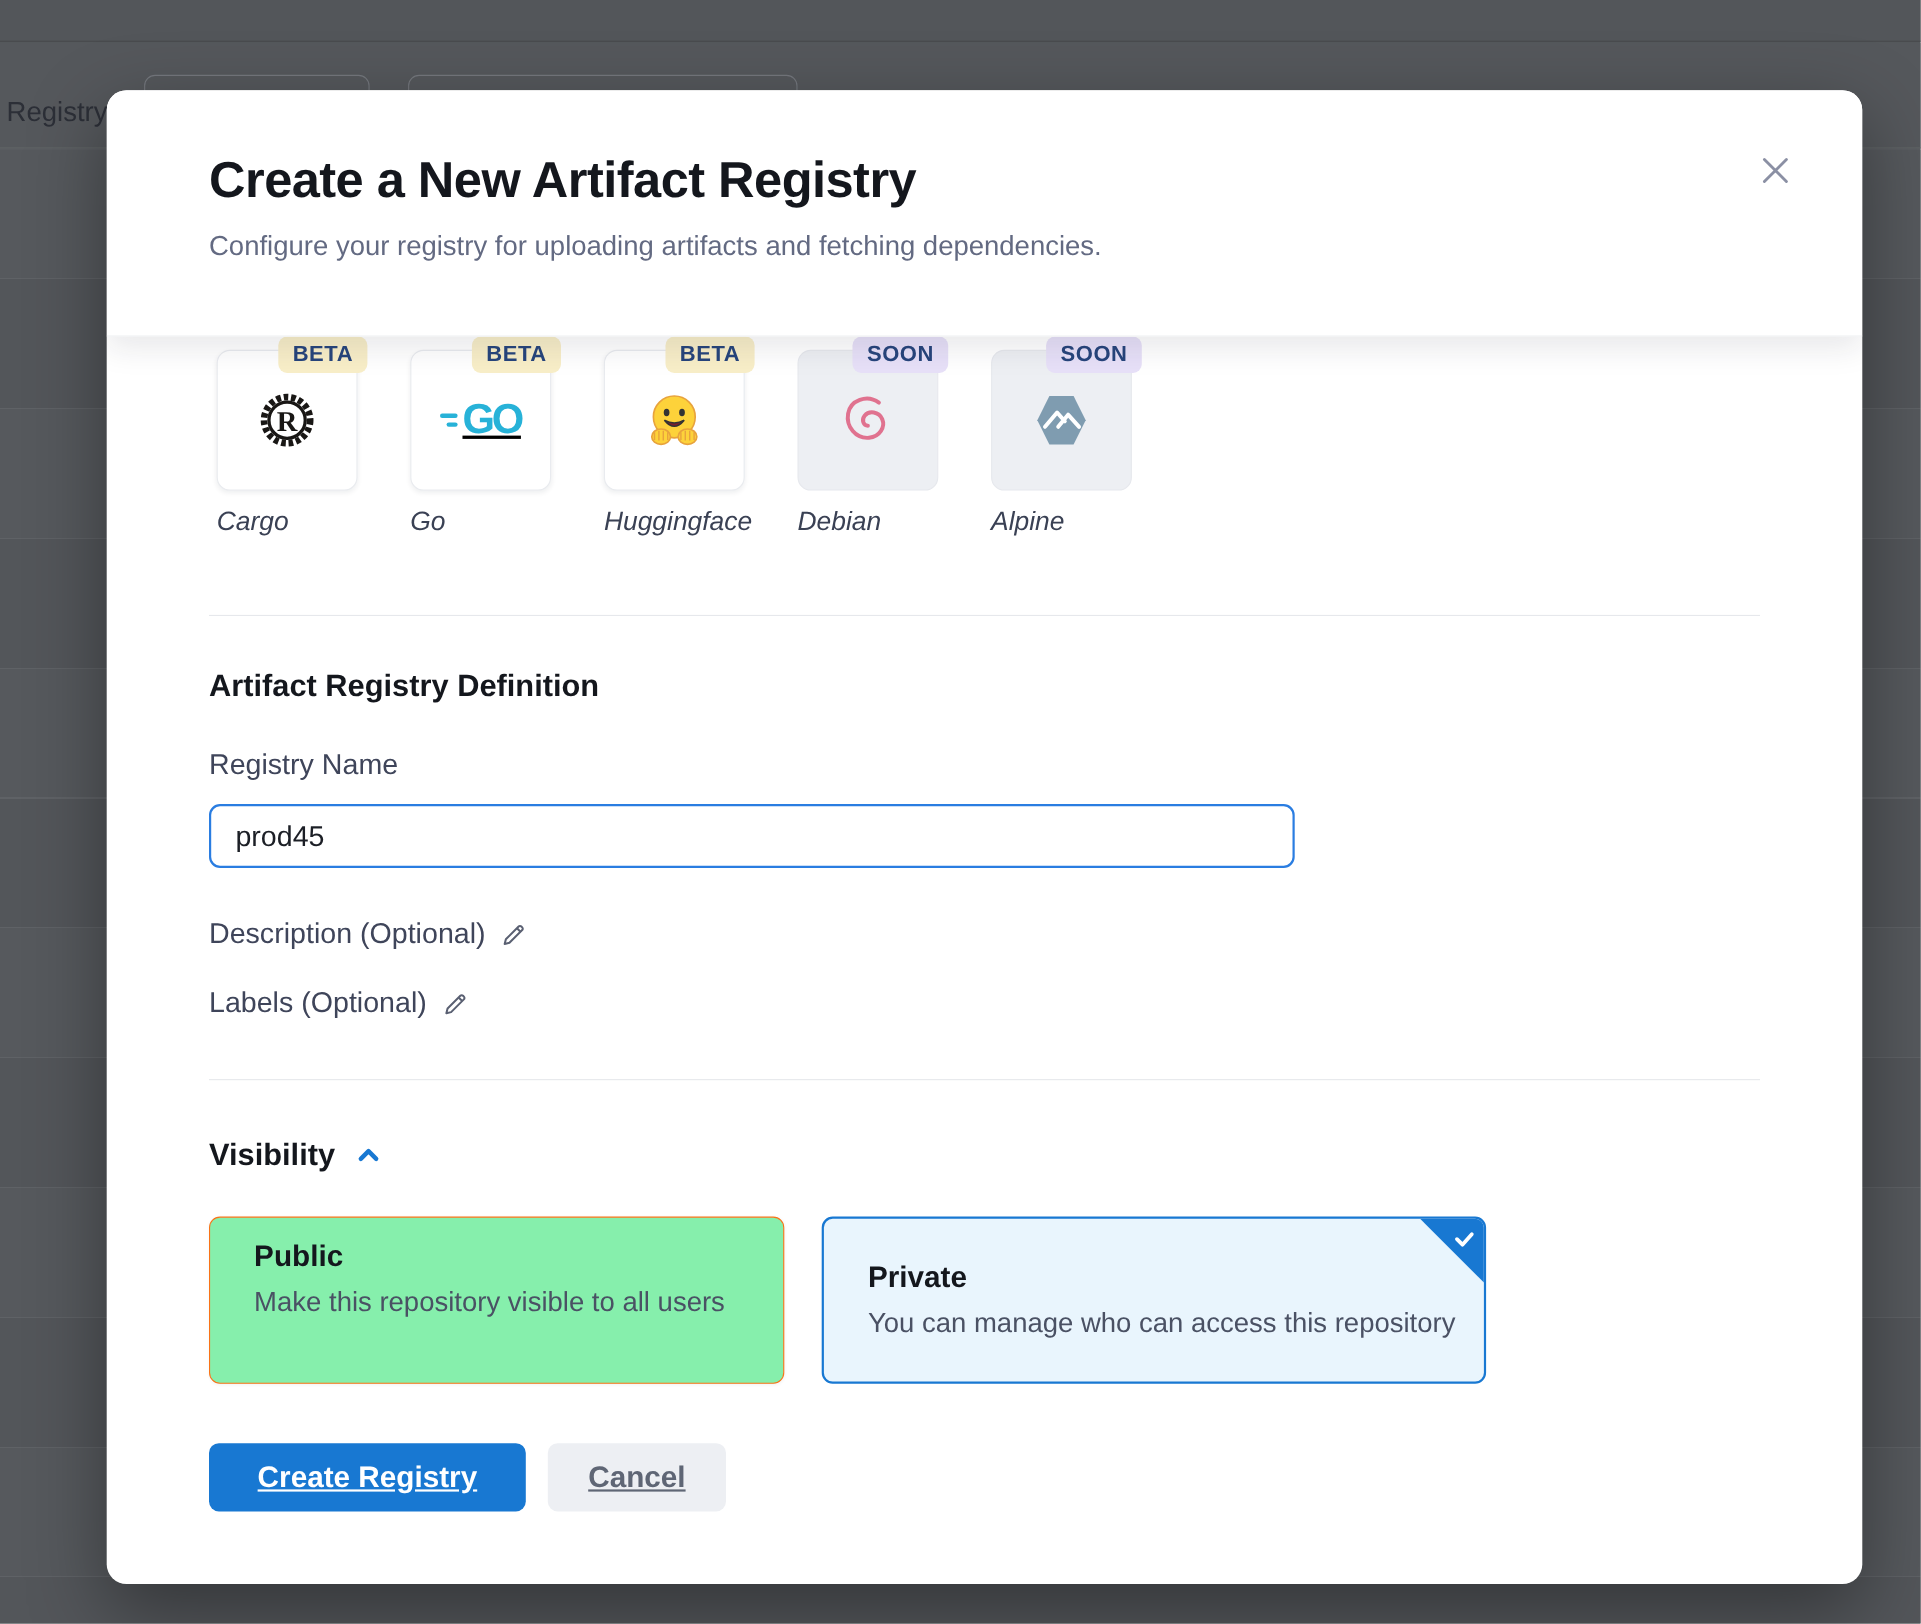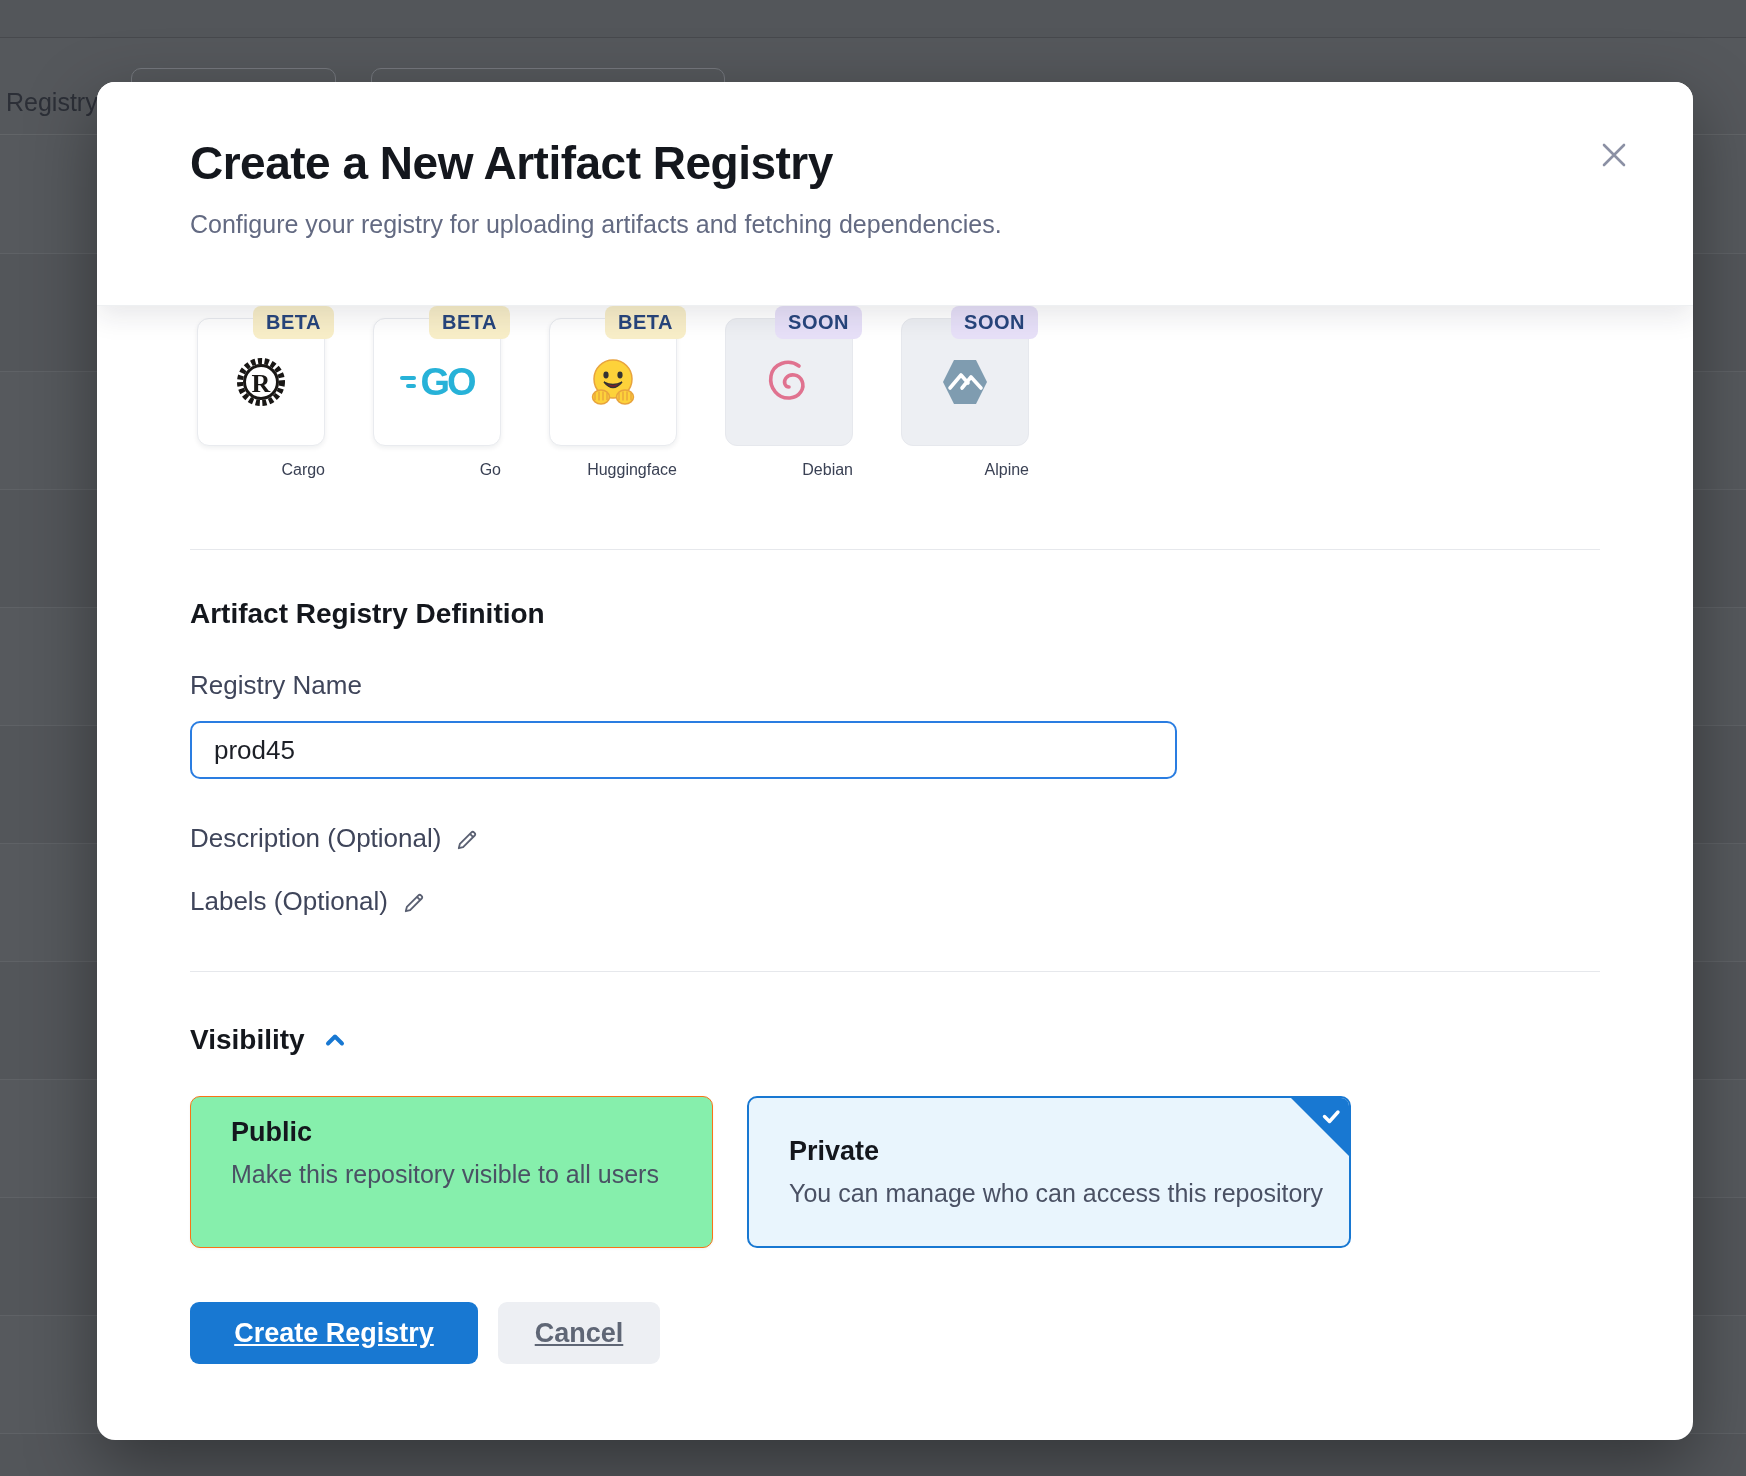--- a/index.html
+++ b/index.html
@@ -33,28 +33,28 @@
   .modal-close { position:absolute; top:56px; right:62px; width:34px; height:34px;
     cursor:pointer; display:flex; align-items:center; justify-content:center; }
 
   .modal-body { position:relative; z-index:1; }
 
   
   .type-row { display:flex; gap:48px; padding:12px 0 0 100px; }
   .type-item { width:128px; }
   .type-card { position:relative; width:128px; height:128px; border-radius:12px;
     background:#fff; border:1px solid #e9ebef; box-shadow:0 2px 5px rgba(18,24,40,.07);
-    display:flex; align-items:center; justify-content:center; cursor:pointer; }
+    display:flex; align-items:center; justify-content:center; cursor:pointer;text-decoration:underline; }
   .type-card.disabled { background:#edeff3; border:1px solid #e6e8ed; box-shadow:none; cursor:default; }
   .type-badge { position:absolute; top:-13px; right:-10px; height:33px; padding:0 13px;
     border-radius:8px; font-size:20px; font-weight:bold; color:#27457c;
     display:flex; align-items:center; letter-spacing:.5px; }
   .badge-beta { background:#f8eec8; }
   .badge-soon { background:#e7e0f8; }
-  .type-label { margin-top:15px; text-align:right; font-size:16px; color:#3a4154; white-space:nowrap; }
+  .type-label { margin-top:15px; text-align:left; font-size:24px; color:#3a4154; white-space:nowrap;font-style:italic; }
 
   
   .divider { margin:70px 93px 0 93px; border-top:1px solid #e6e8ec; }
   .section { padding:0 93px; }
   .section-title { margin-top:48px; font-size:28px; font-weight:bold; color:#14171d;
     display:flex; align-items:center; gap:16px; }
   .field-label { margin-top:40px; font-size:26px; color:#3f455a; display:flex; align-items:center; gap:14px; }
   .name-input { display:block; margin-top:20px; width:987px; height:58px;
     border:2px solid #2a7de1; border-radius:10px; padding:0 22px;
     font-size:26px; color:#1c1f26; outline:none; font-family:"Liberation Sans", sans-serif; }

